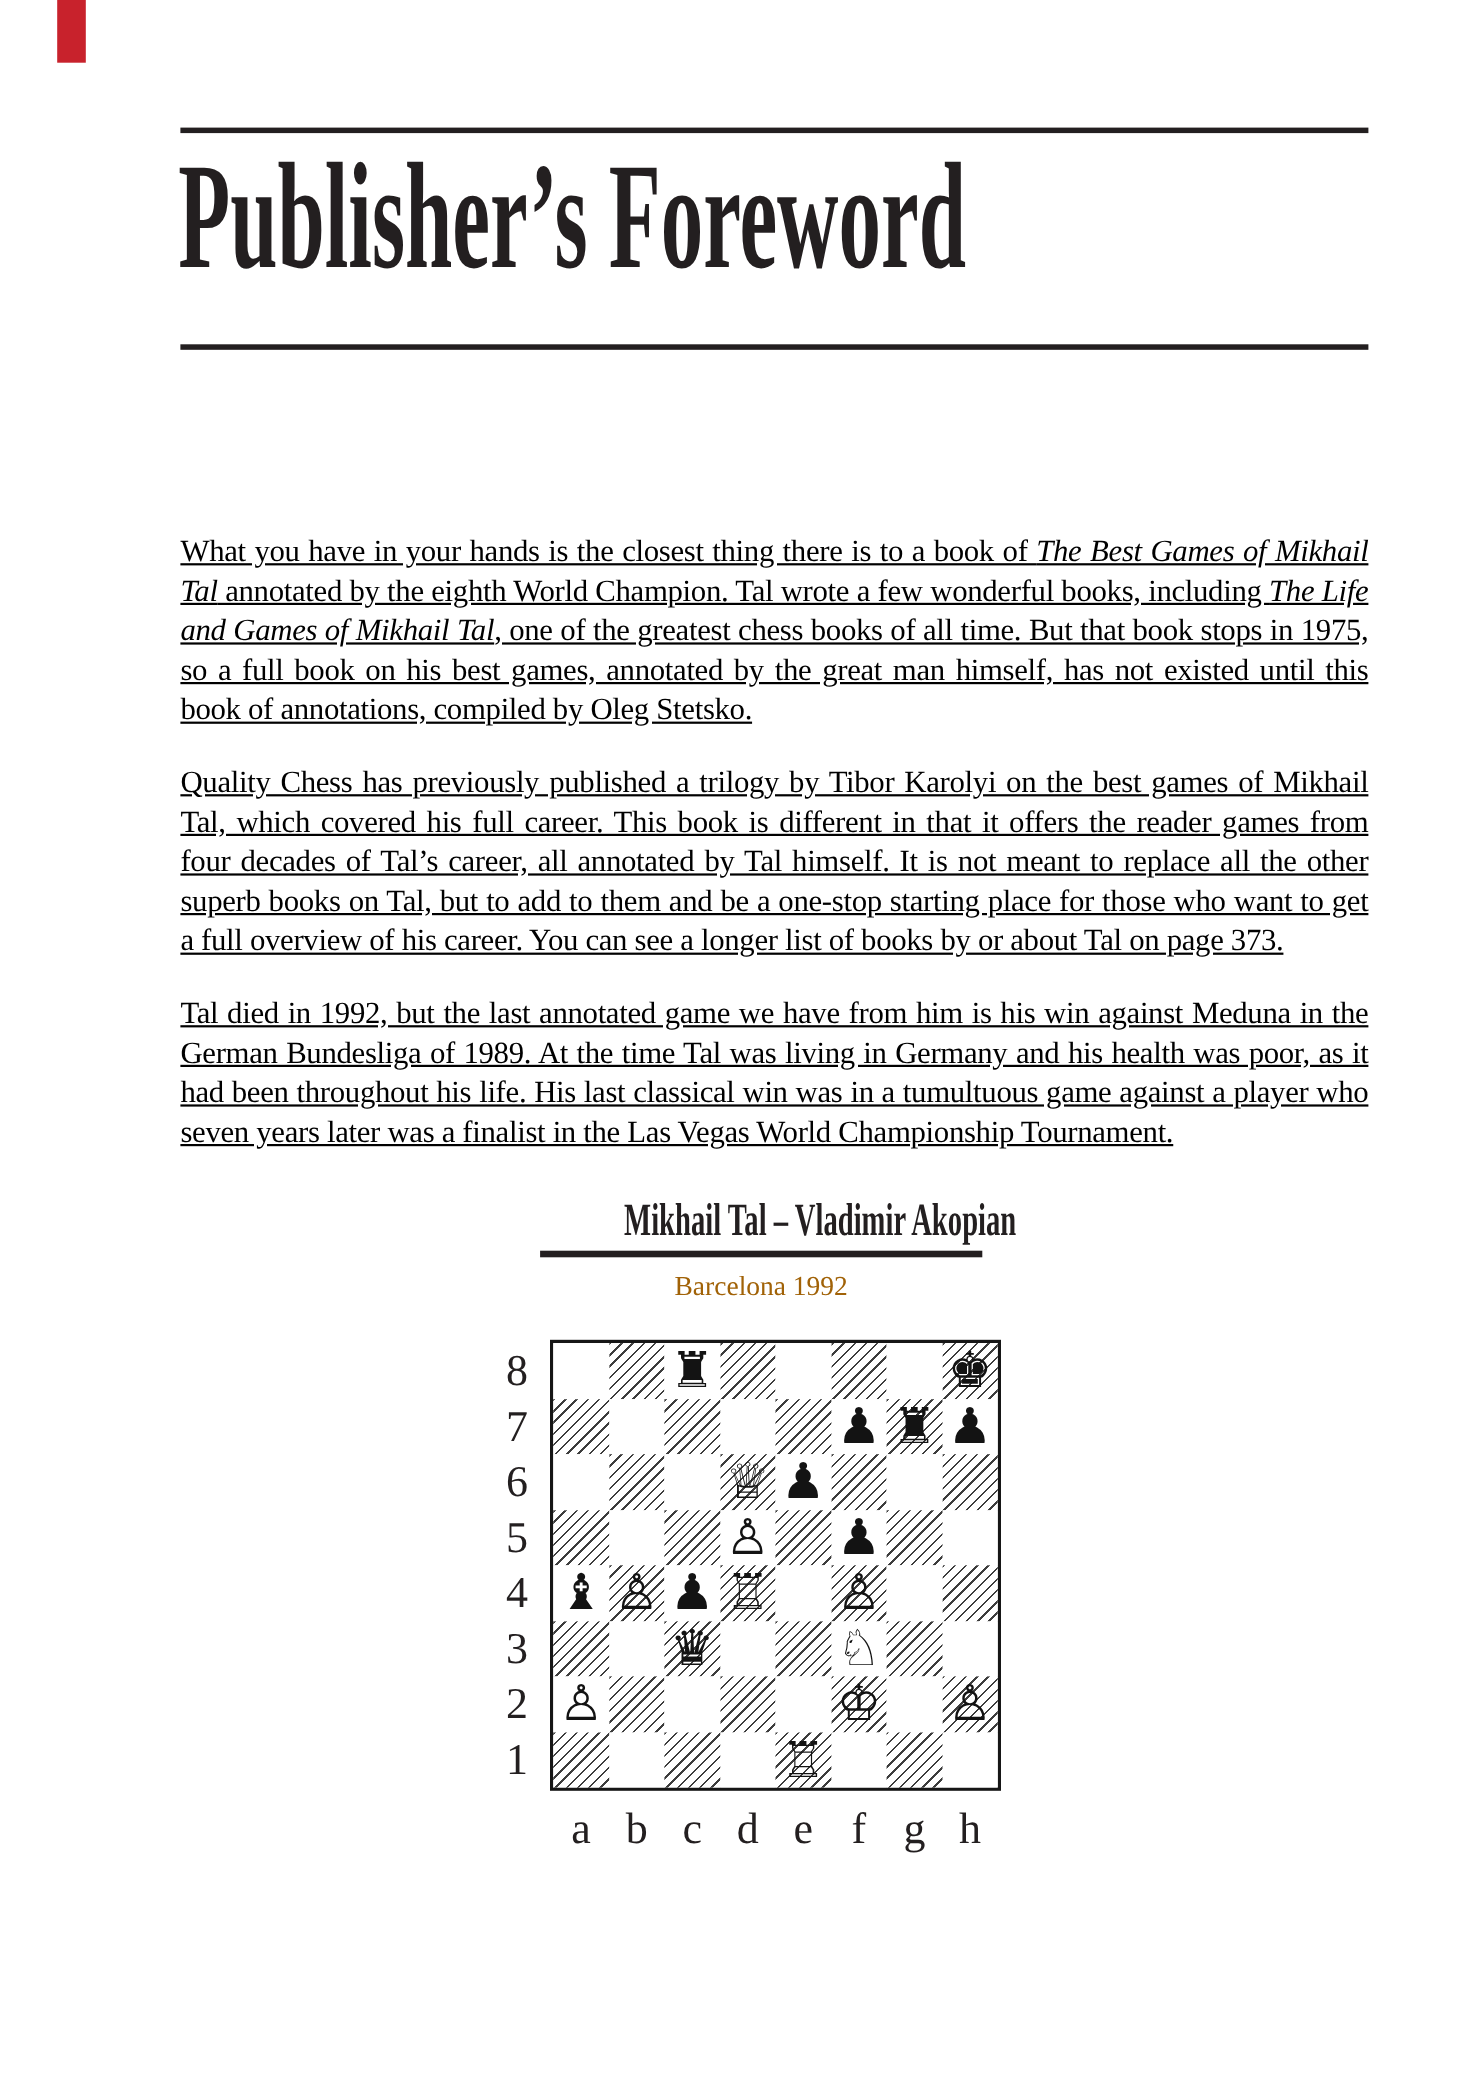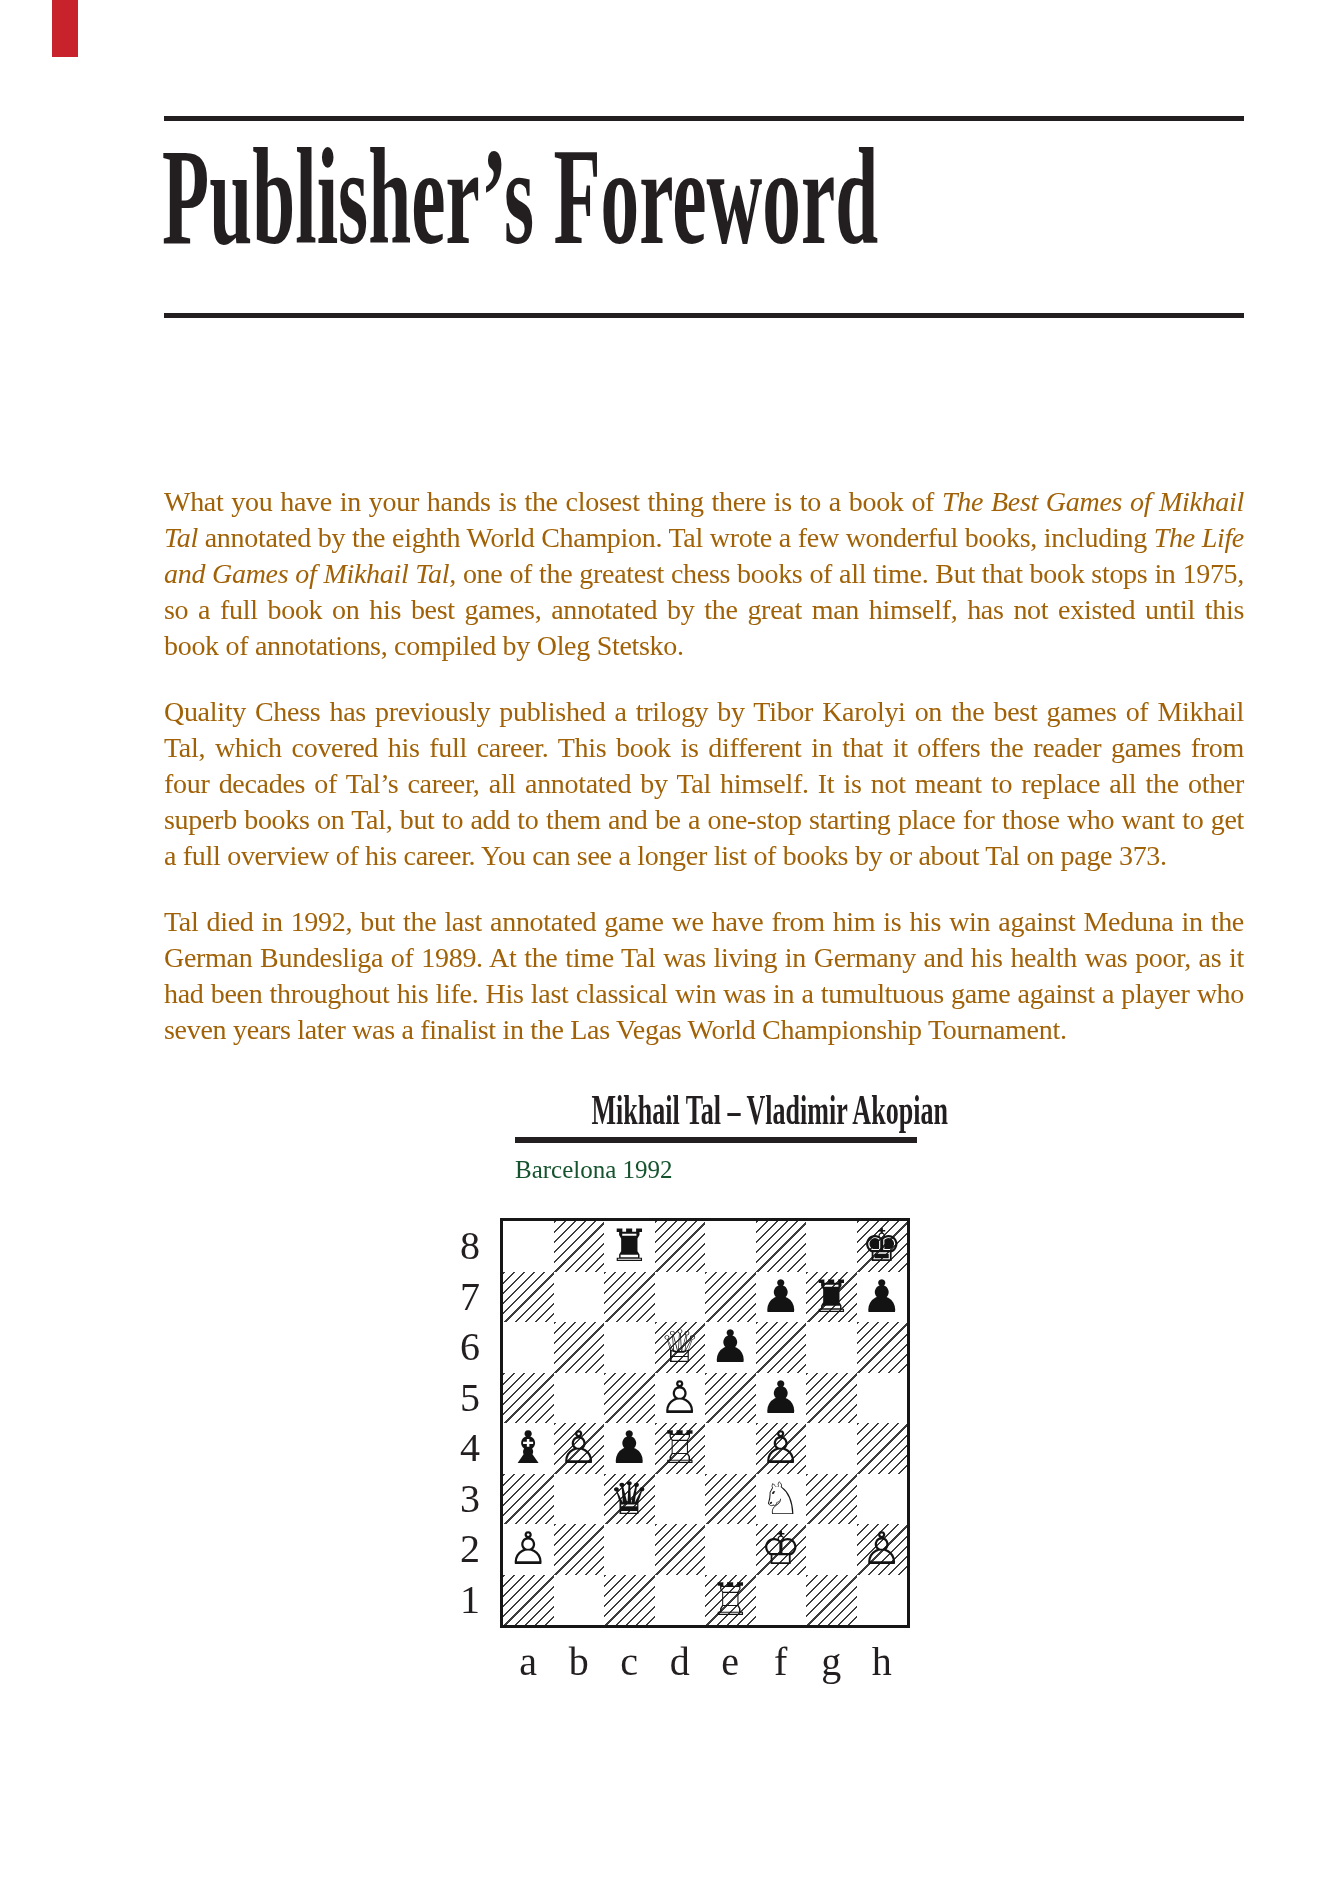--- a/index.html
+++ b/index.html
@@ -10,29 +10,29 @@
 
   .rule{position:absolute;left:142px;width:1080px;height:5px;background:#231f20;}
   .rule-top{top:116px;}
   .rule-bottom{top:313px;}
 
   .chapter-title{position:absolute;left:140px;top:128px;font-size:138px;line-height:1.0;
         font-weight:bold;white-space:nowrap;transform:scaleX(0.56);transform-origin:left top;
         letter-spacing:0px;color:#231f20;}
 
   .body-copy{position:absolute;left:142px;top:484px;width:1080px;font-size:28px;line-height:36px;
-        text-align:justify;letter-spacing:-0.3px;color:#a16207;}
+        text-align:justify;letter-spacing:-0.3px;color:#000000;text-decoration:underline;}
   .body-copy p{margin:0 0 30px 0;}
   .body-copy .it{font-style:italic;}
 
-  .game-block{position:absolute;left:493px;top:1088px;width:402px;}
+  .game-block{position:absolute;left:469px;top:1088px;width:402px;text-align:center;}
   .game-players{font-size:42px;font-weight:bold;line-height:44px;white-space:nowrap;
         transform:scaleX(0.62);transform-origin:center top;color:#231f20;}
   .game-rule{width:100%;height:6px;background:#231f20;margin-top:5px;}
-  .game-event{font-size:25px;margin-top:13px;color:#14532d;}
+  .game-event{font-size:25px;margin-top:13px;color:#a16207;}
 
   .diagram{position:absolute;left:478px;top:1218px;}
   .board{display:grid;grid-template-columns:repeat(8,50.5px);grid-auto-rows:50.5px;
         border:3px solid #161616;background:#ffffff;width:404px;box-sizing:content-box;}
   .cell{position:relative;width:50.5px;height:50.5px;}
   .cell.dark{background-image:repeating-linear-gradient(135deg,#3d3d3d 0px,#3d3d3d 1.6px,#ffffff 1.6px,#ffffff 7.2px);}
   .cell.light{background:#ffffff;}
   .piece{display:block;width:100%;text-align:center;font-size:45px;line-height:50.5px;
         font-family:"DejaVu Sans",sans-serif;color:#131313;}
 

